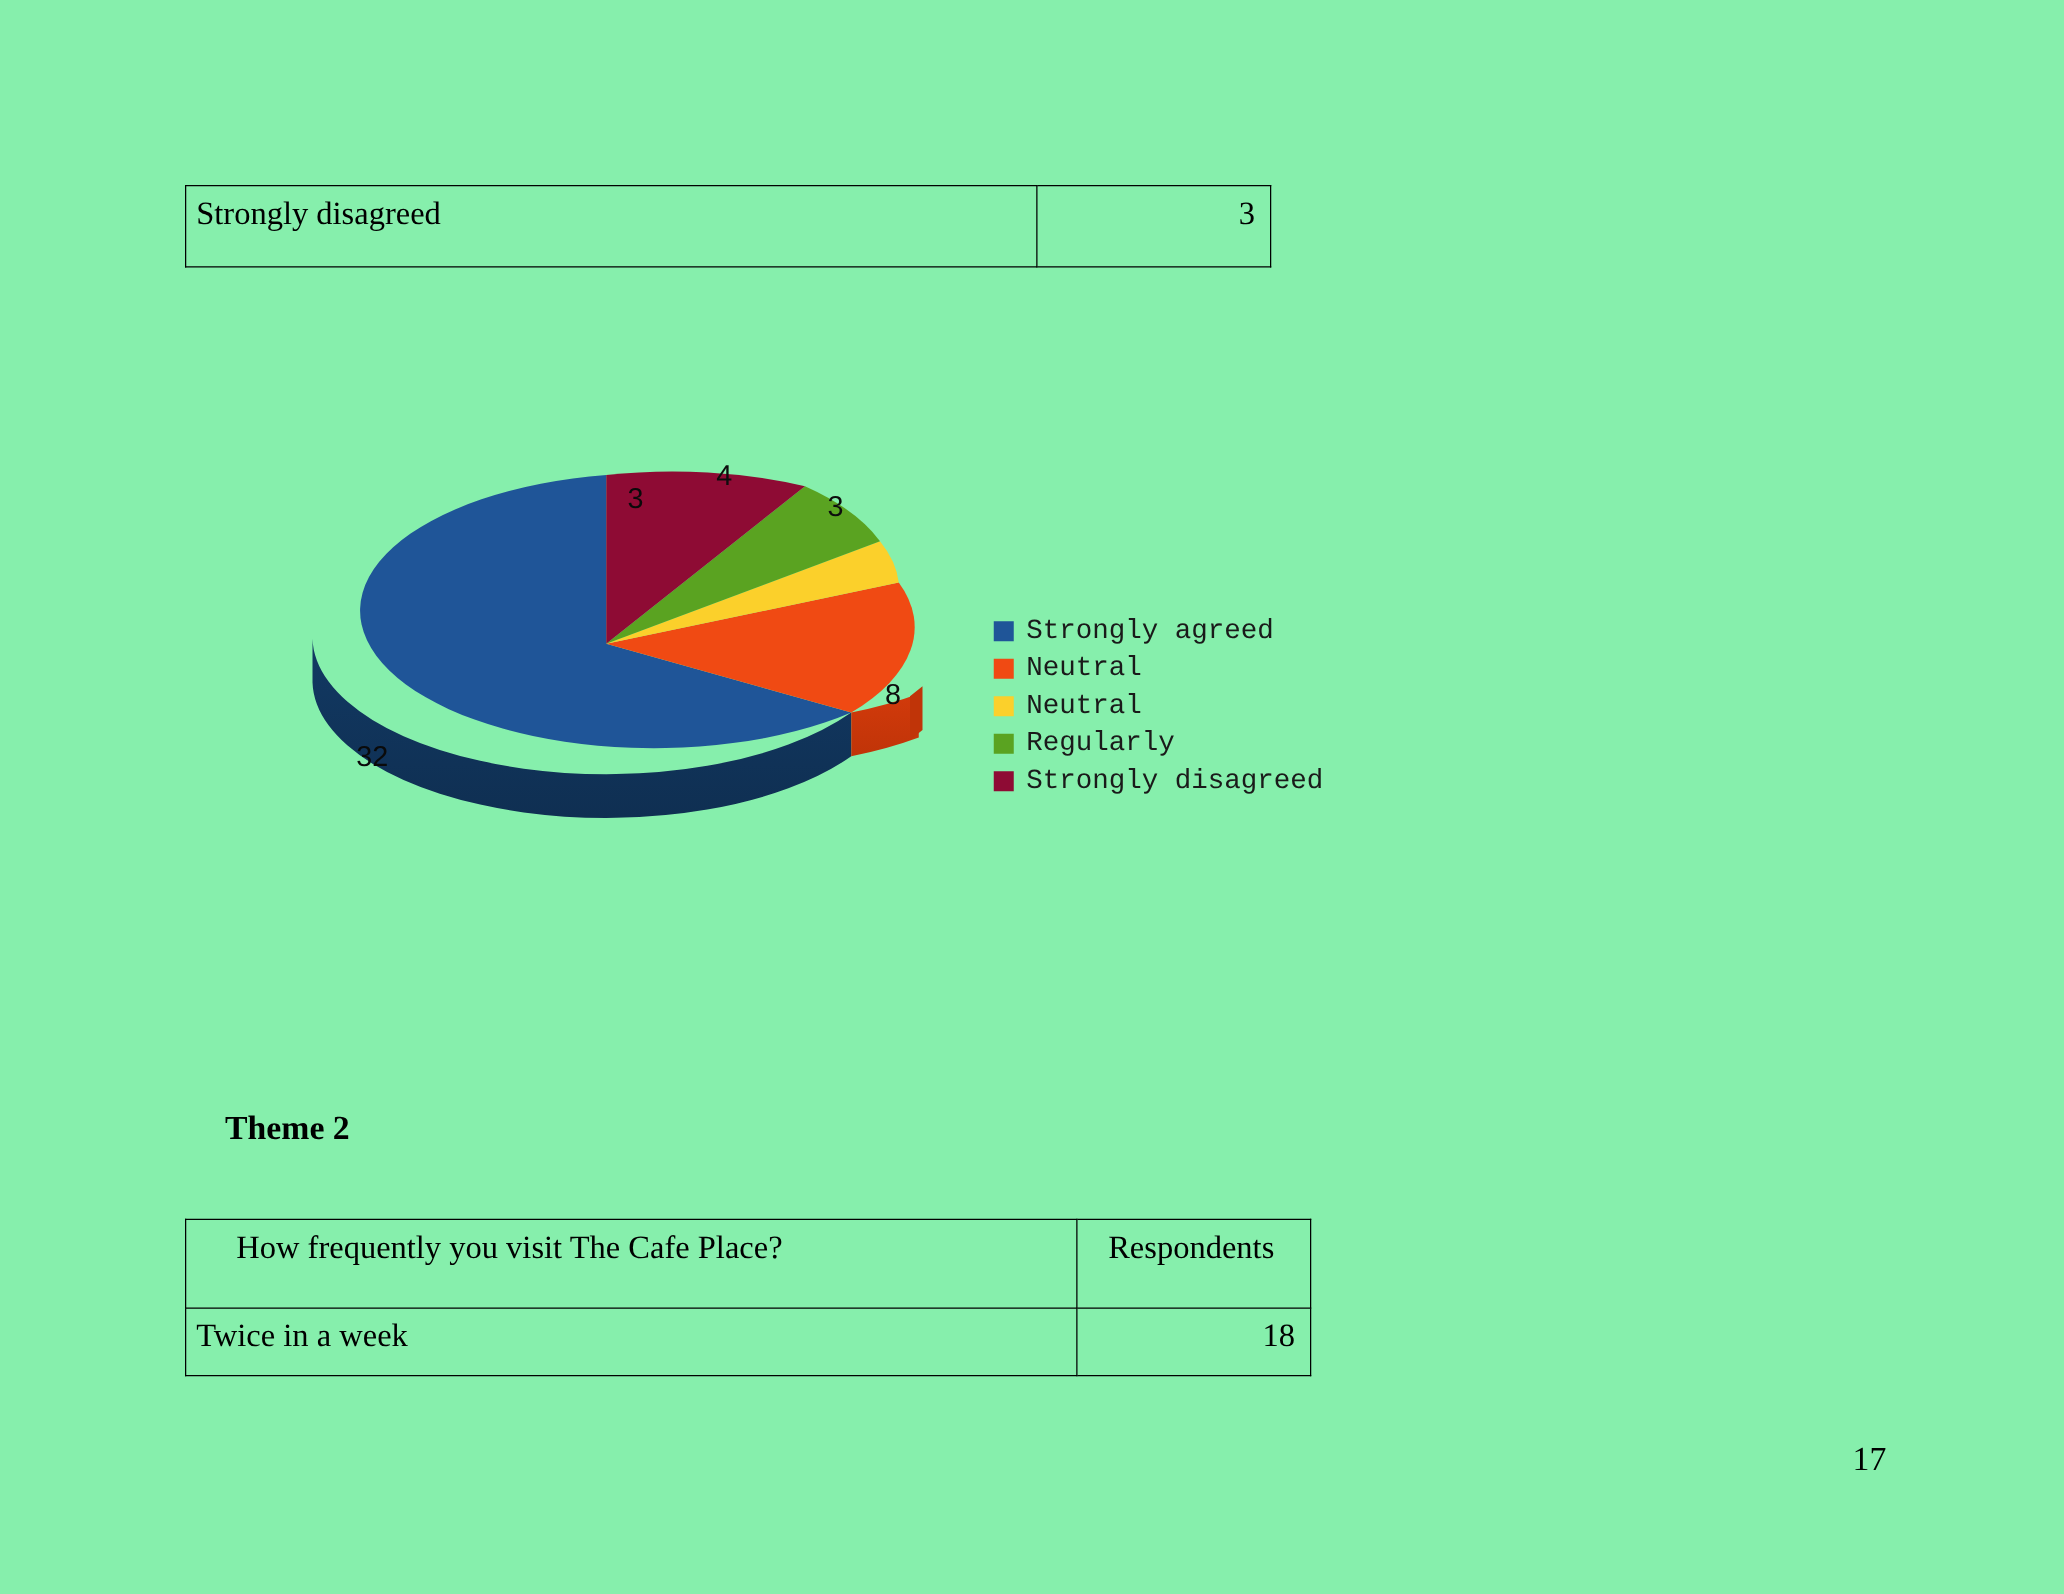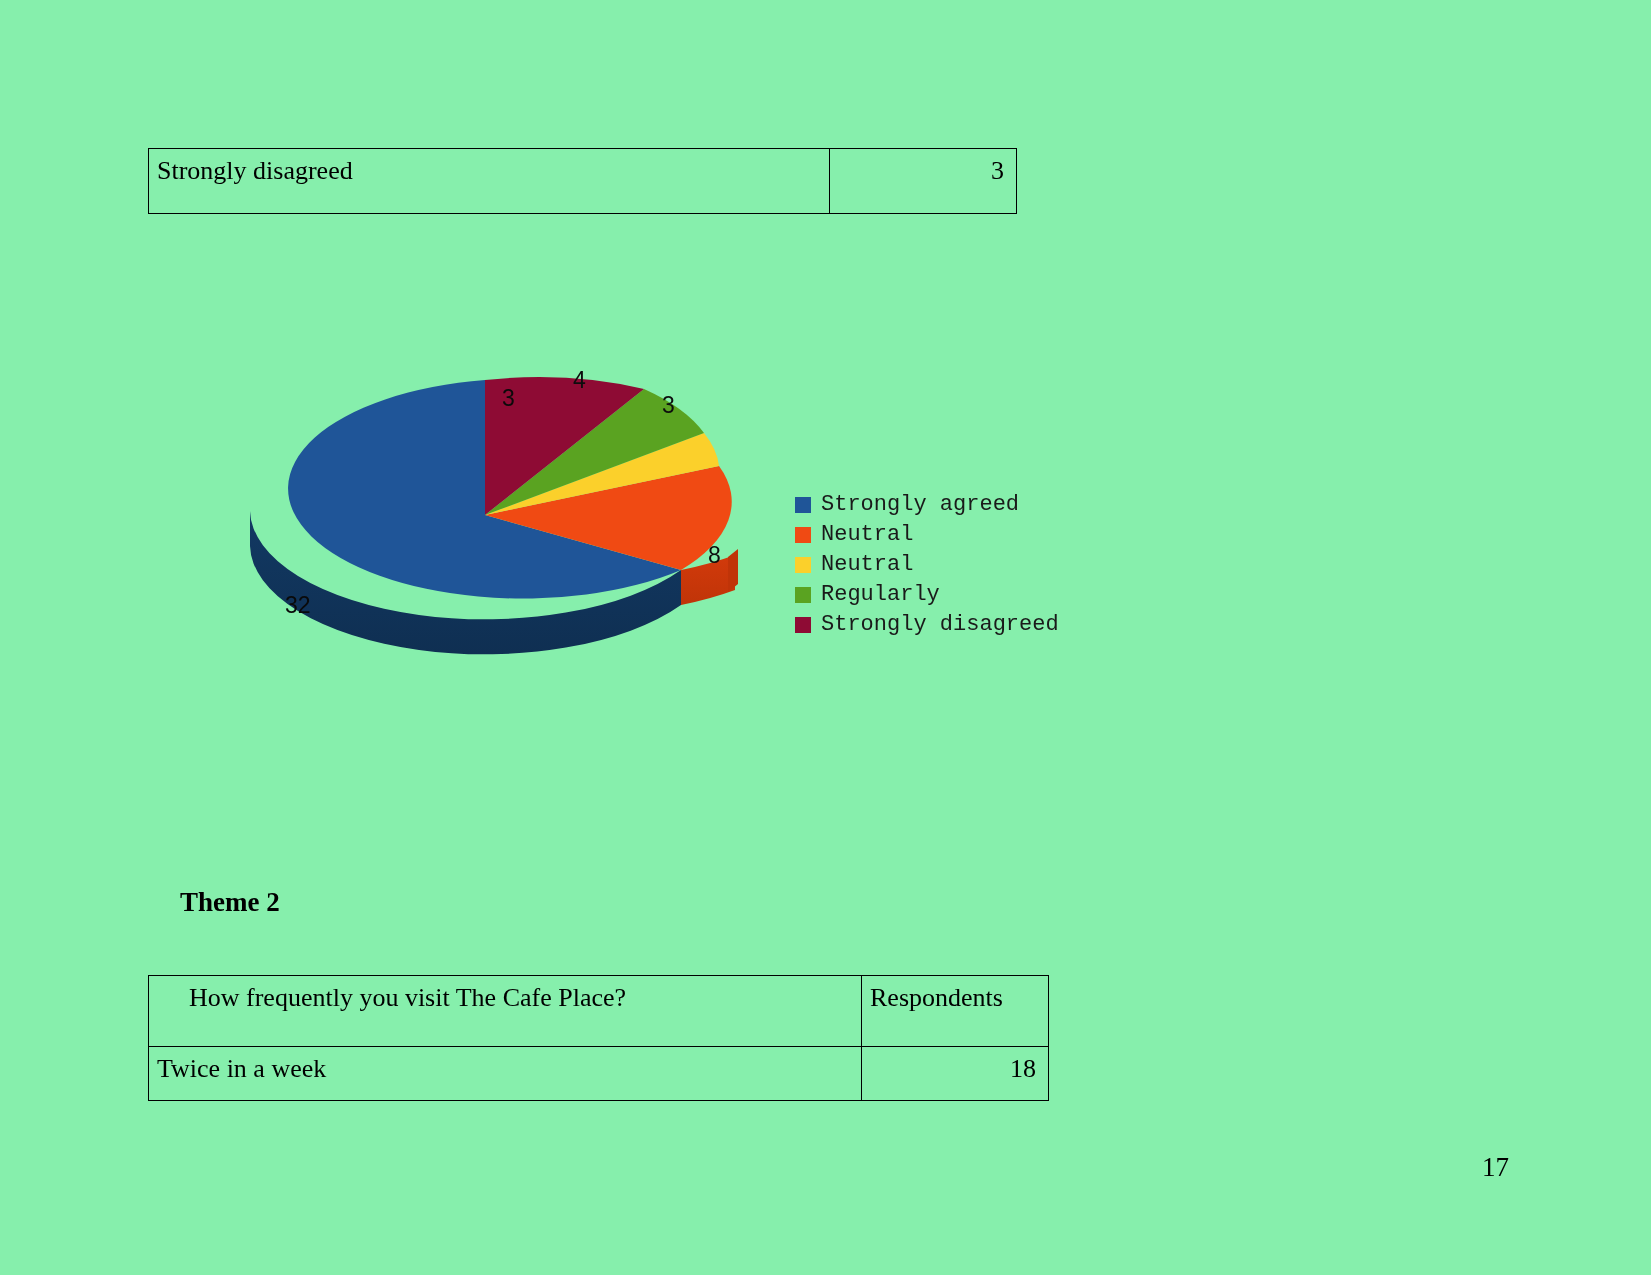--- a/index.html
+++ b/index.html
@@ -184,21 +184,21 @@
       </div>
     </div>
   </div>
 
   <div class="section-heading">Theme 2</div>
 
   <table class="doc-table" id="table-bottom">
     <tbody>
       <tr>
         <td class="label-cell" style="height:58px;padding-left:40px;">How frequently you visit The Cafe Place?</td>
-        <td class="value-cell" style="text-align:left;">Respondents</td>
+        <td class="value-cell" style="text-align:center;">Respondents</td>
       </tr>
       <tr>
         <td class="label-cell">Twice in a week</td>
         <td class="value-cell">18</td>
       </tr>
     </tbody>
   </table>
 
   <div class="page-number">17</div>
 

